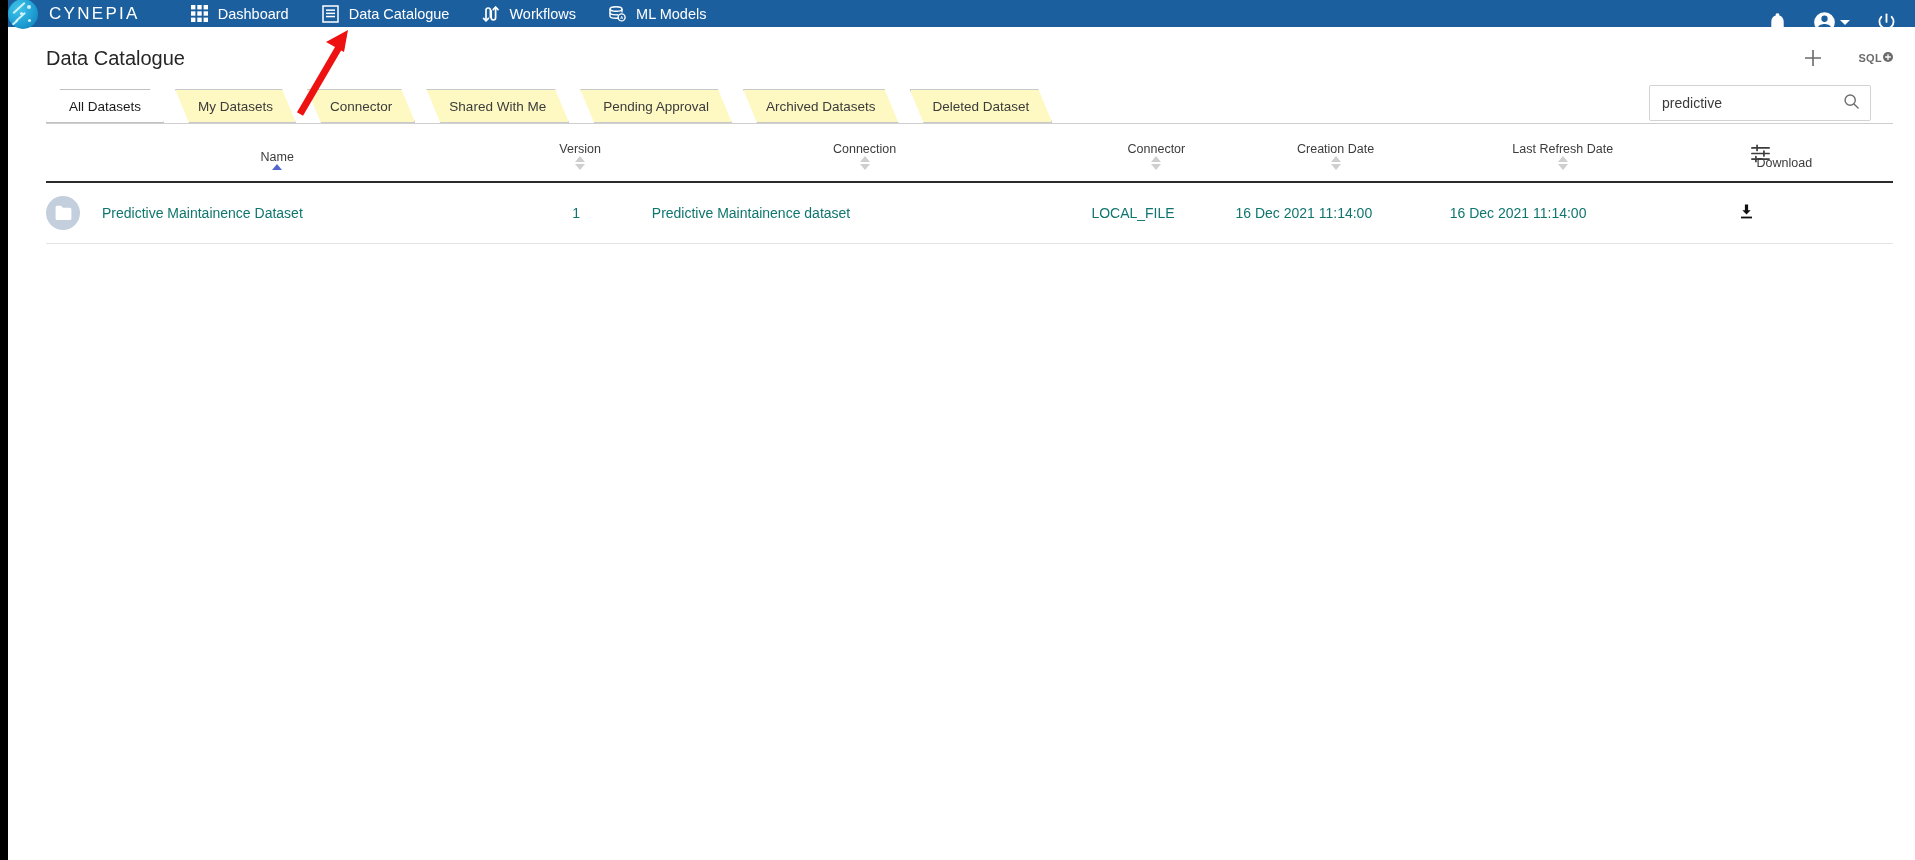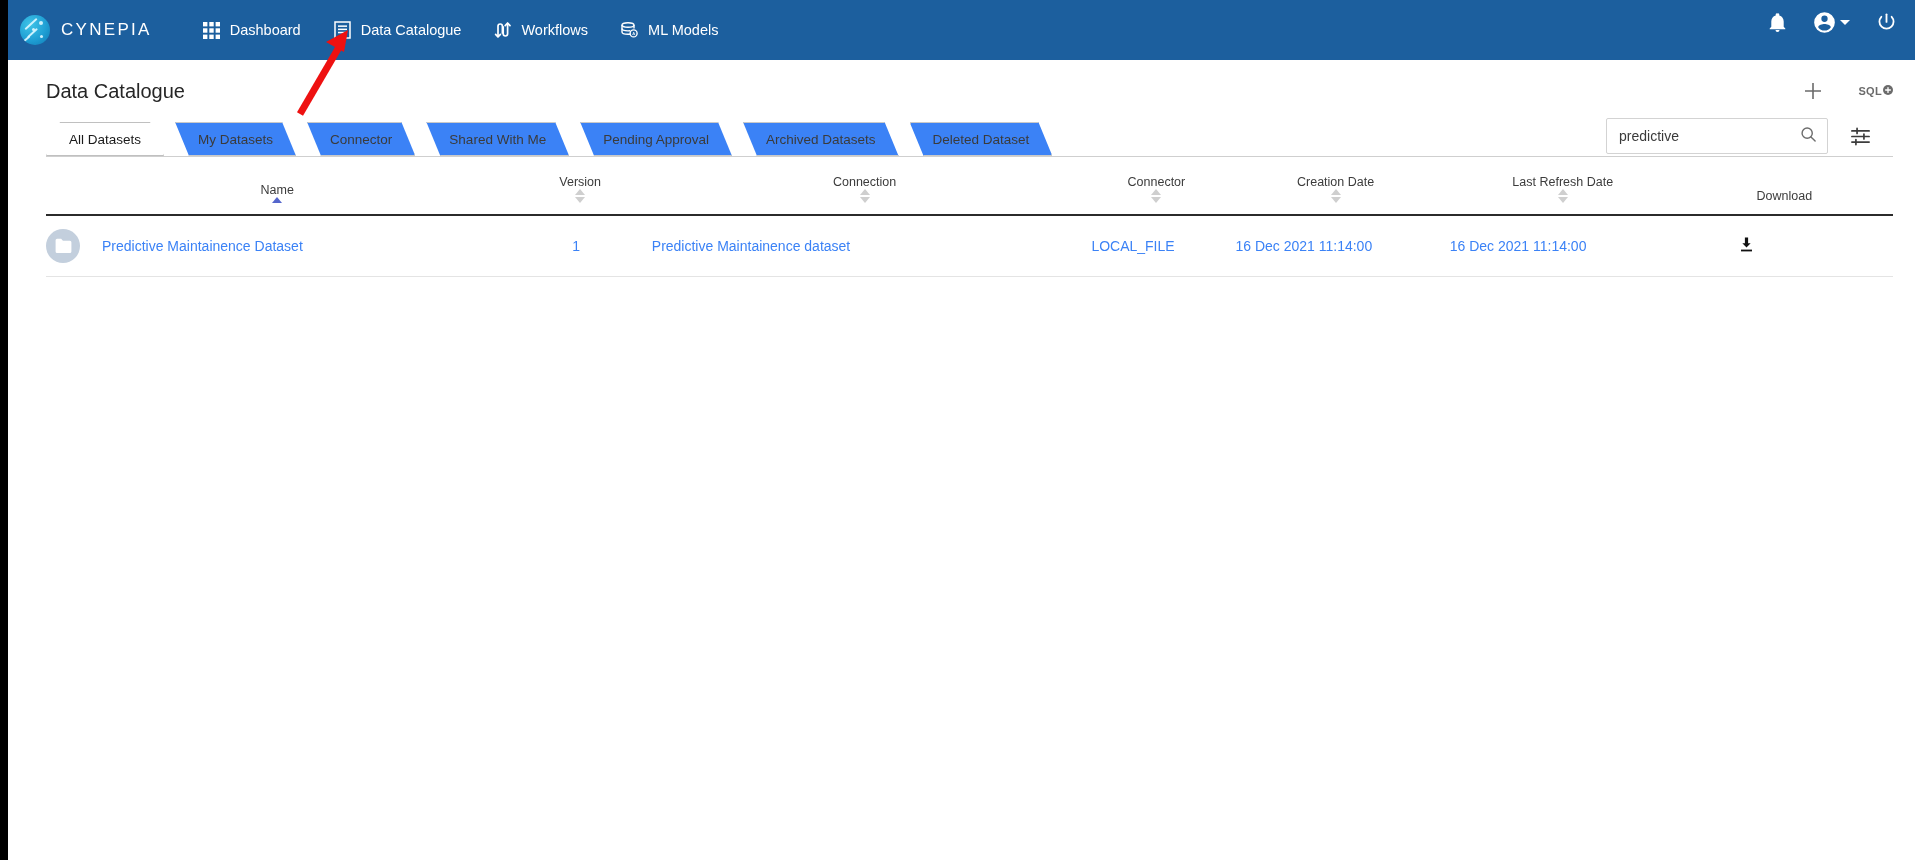--- a/index.html
+++ b/index.html
@@ -12,23 +12,23 @@
   body { display: flex; }
 
   
   .left-rail {
     width: 8px; height: 860px; background: #000000; flex: 0 0 8px;
   }
   .page { width: 1907px; height: 860px; position: relative; background:#fff; }
 
   
   .navbar {
-    height: 60px; background: #1c5f9e;
+    height: 27px; background: #1c5f9e;
     display: flex; align-items: center;
-    padding-left: 12px; padding-right: 18px;
+    padding-right: 18px;
     position: relative;
   }
   .brand { display: flex; align-items: center; gap: 11px; margin-right: 34px; }
   .brand-logo {
     width: 30px; height: 30px; border-radius: 50%;
     background: radial-gradient(circle at 35% 32%, #3fc4e8 0%, #1f9fd4 55%, #0f7ab4 100%);
     position: relative; overflow: hidden; flex: 0 0 30px;
   }
   .brand-logo span {
     position: absolute; background: #d9f6ff; border-radius: 2px; opacity:.92;
@@ -85,36 +85,36 @@
   
   .tabs-wrap { padding: 0 22px 0 38px; position: relative; }
   .tabs {
     display: flex; align-items: flex-end; height: 34px;
     position: relative;
     gap: 9px;
   }
   .tab {
     position: relative; height: 34px; display: flex; align-items: center;
     justify-content: center; font-size: 13.5px; color: #3b3b3b;
-    background: #3b82f6; border: 1px solid #c9c9c9;
+    background: #fef9c3; border: 1px solid #c9c9c9;
     padding: 0 22px; cursor: pointer; margin-right: 2px; white-space: nowrap;
     clip-path: polygon(0 0, calc(100% - 14px) 0, 100% 100%, 14px 100%);
     box-sizing: border-box;
   }
   .tab:first-child { clip-path: polygon(14px 0, calc(100% - 14px) 0, 100% 100%, 0 100%); }
   .tab.active {
     background: #ffffff; color: #1a1a1a; border-color: #c0c0c0;
     z-index: 3;
   }
   .tabs-underline {
     height: 1px; background: #cfcfcf; width: 100%;
   }
   .search-area {
     position: absolute; right: 22px; top: -4px;
-    display: flex; align-items: center; gap: 22px;
+    display: flex; align-items: center; gap: 22px; flex-direction: column;
   }
   .search-box {
     width: 222px; height: 36px; border: 1px solid #d3d3d3; background: #fff;
     border-radius: 2px; display: flex; align-items: center; padding: 0 10px 0 12px;
   }
   .search-box input {
     border: 0; outline: none; flex: 1; font-size: 14px; color: #3a3a3a;
     font-family: "Liberation Sans", sans-serif; background: transparent;
   }
   .search-box input::placeholder { color: #9a9a9a; }
@@ -132,21 +132,21 @@
   .sort-ic { display: inline-flex; flex-direction: column; gap: 2px; }
   .sort-ic .up, .sort-ic .dn {
     width: 0; height: 0; border-left: 5px solid transparent;
     border-right: 5px solid transparent;
   }
   .sort-ic .up { border-bottom: 6px solid #cfcfcf; }
   .sort-ic .dn { border-top: 6px solid #cfcfcf; }
   .sort-ic.asc .up { border-bottom-color: #5566cc; }
 
   tbody td {
-    font-size: 14px; color: #3b82f6; padding: 13px 0; vertical-align: middle;
+    font-size: 14px; color: #0f766e; padding: 13px 0; vertical-align: middle;
     border-bottom: 1px solid #e4e4e4;
   }
   .name-cell { display: flex; align-items: center; gap: 22px; }
   .avatar {
     width: 34px; height: 34px; border-radius: 50%; background: #c3cfdd;
     display: flex; align-items: center; justify-content: center; flex: 0 0 34px;
   }
   .dl-cell { color: #111; }
   .dl-ic { cursor: pointer; display: inline-flex; }
 

